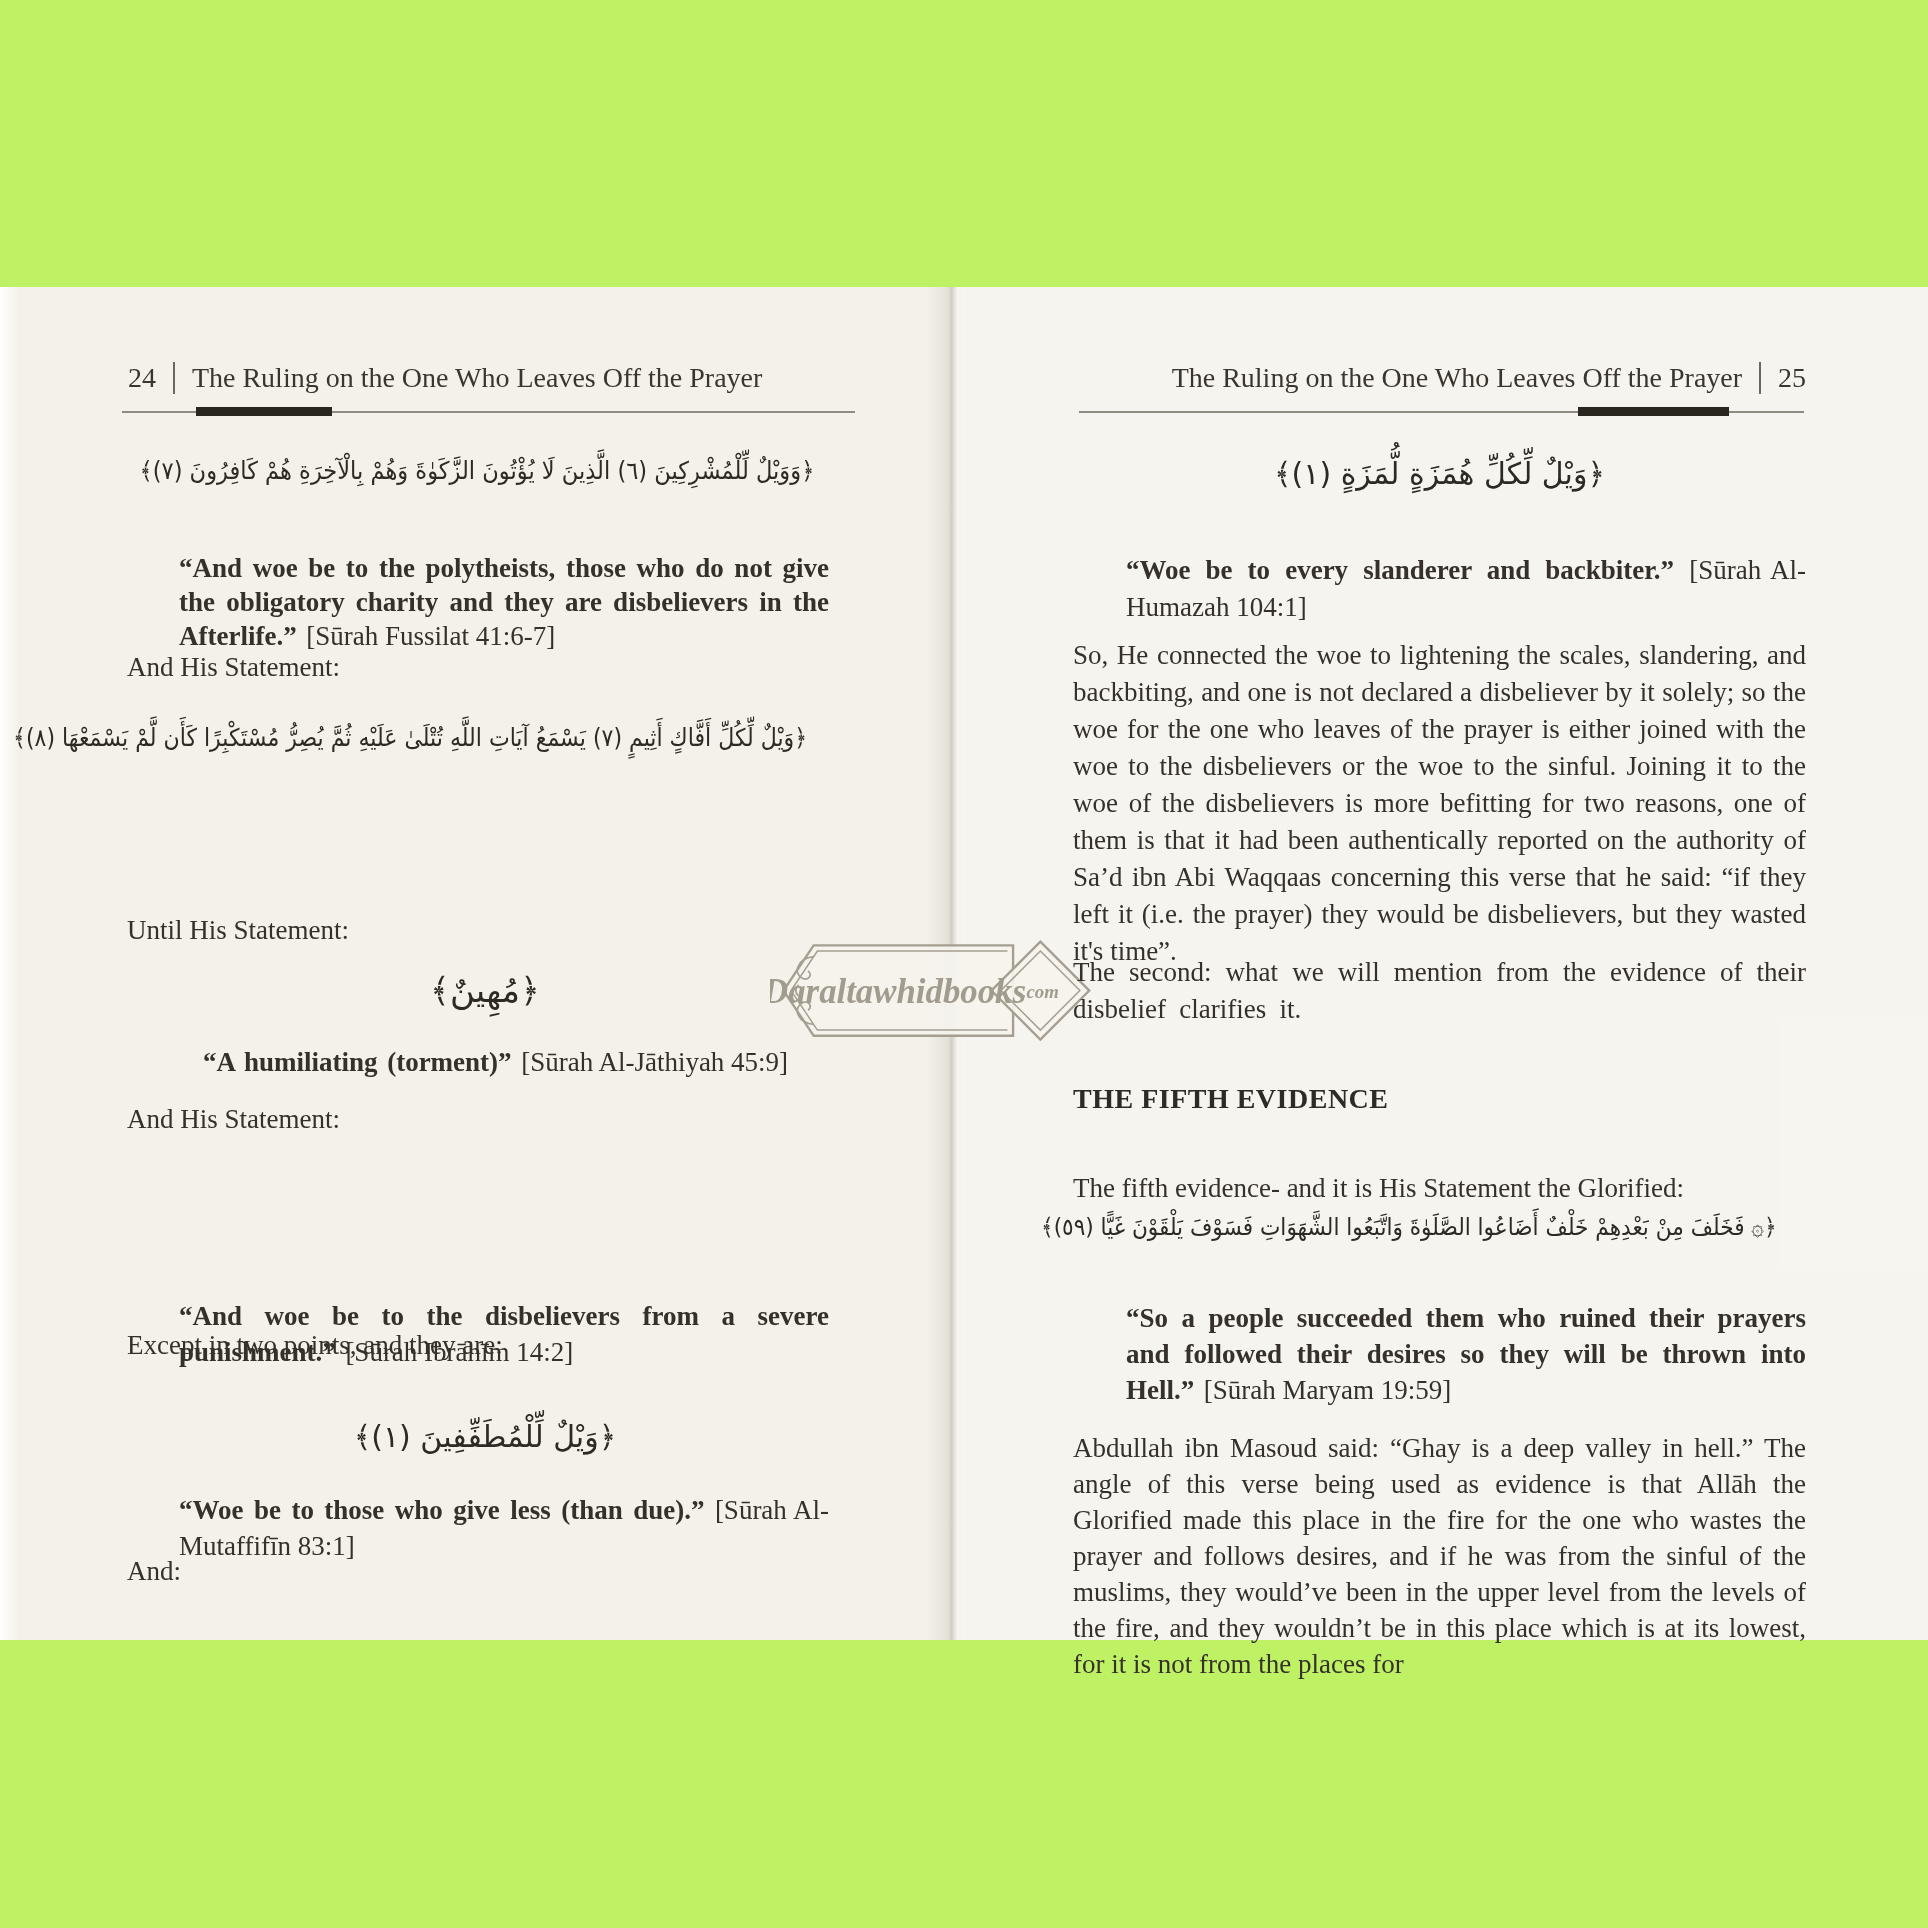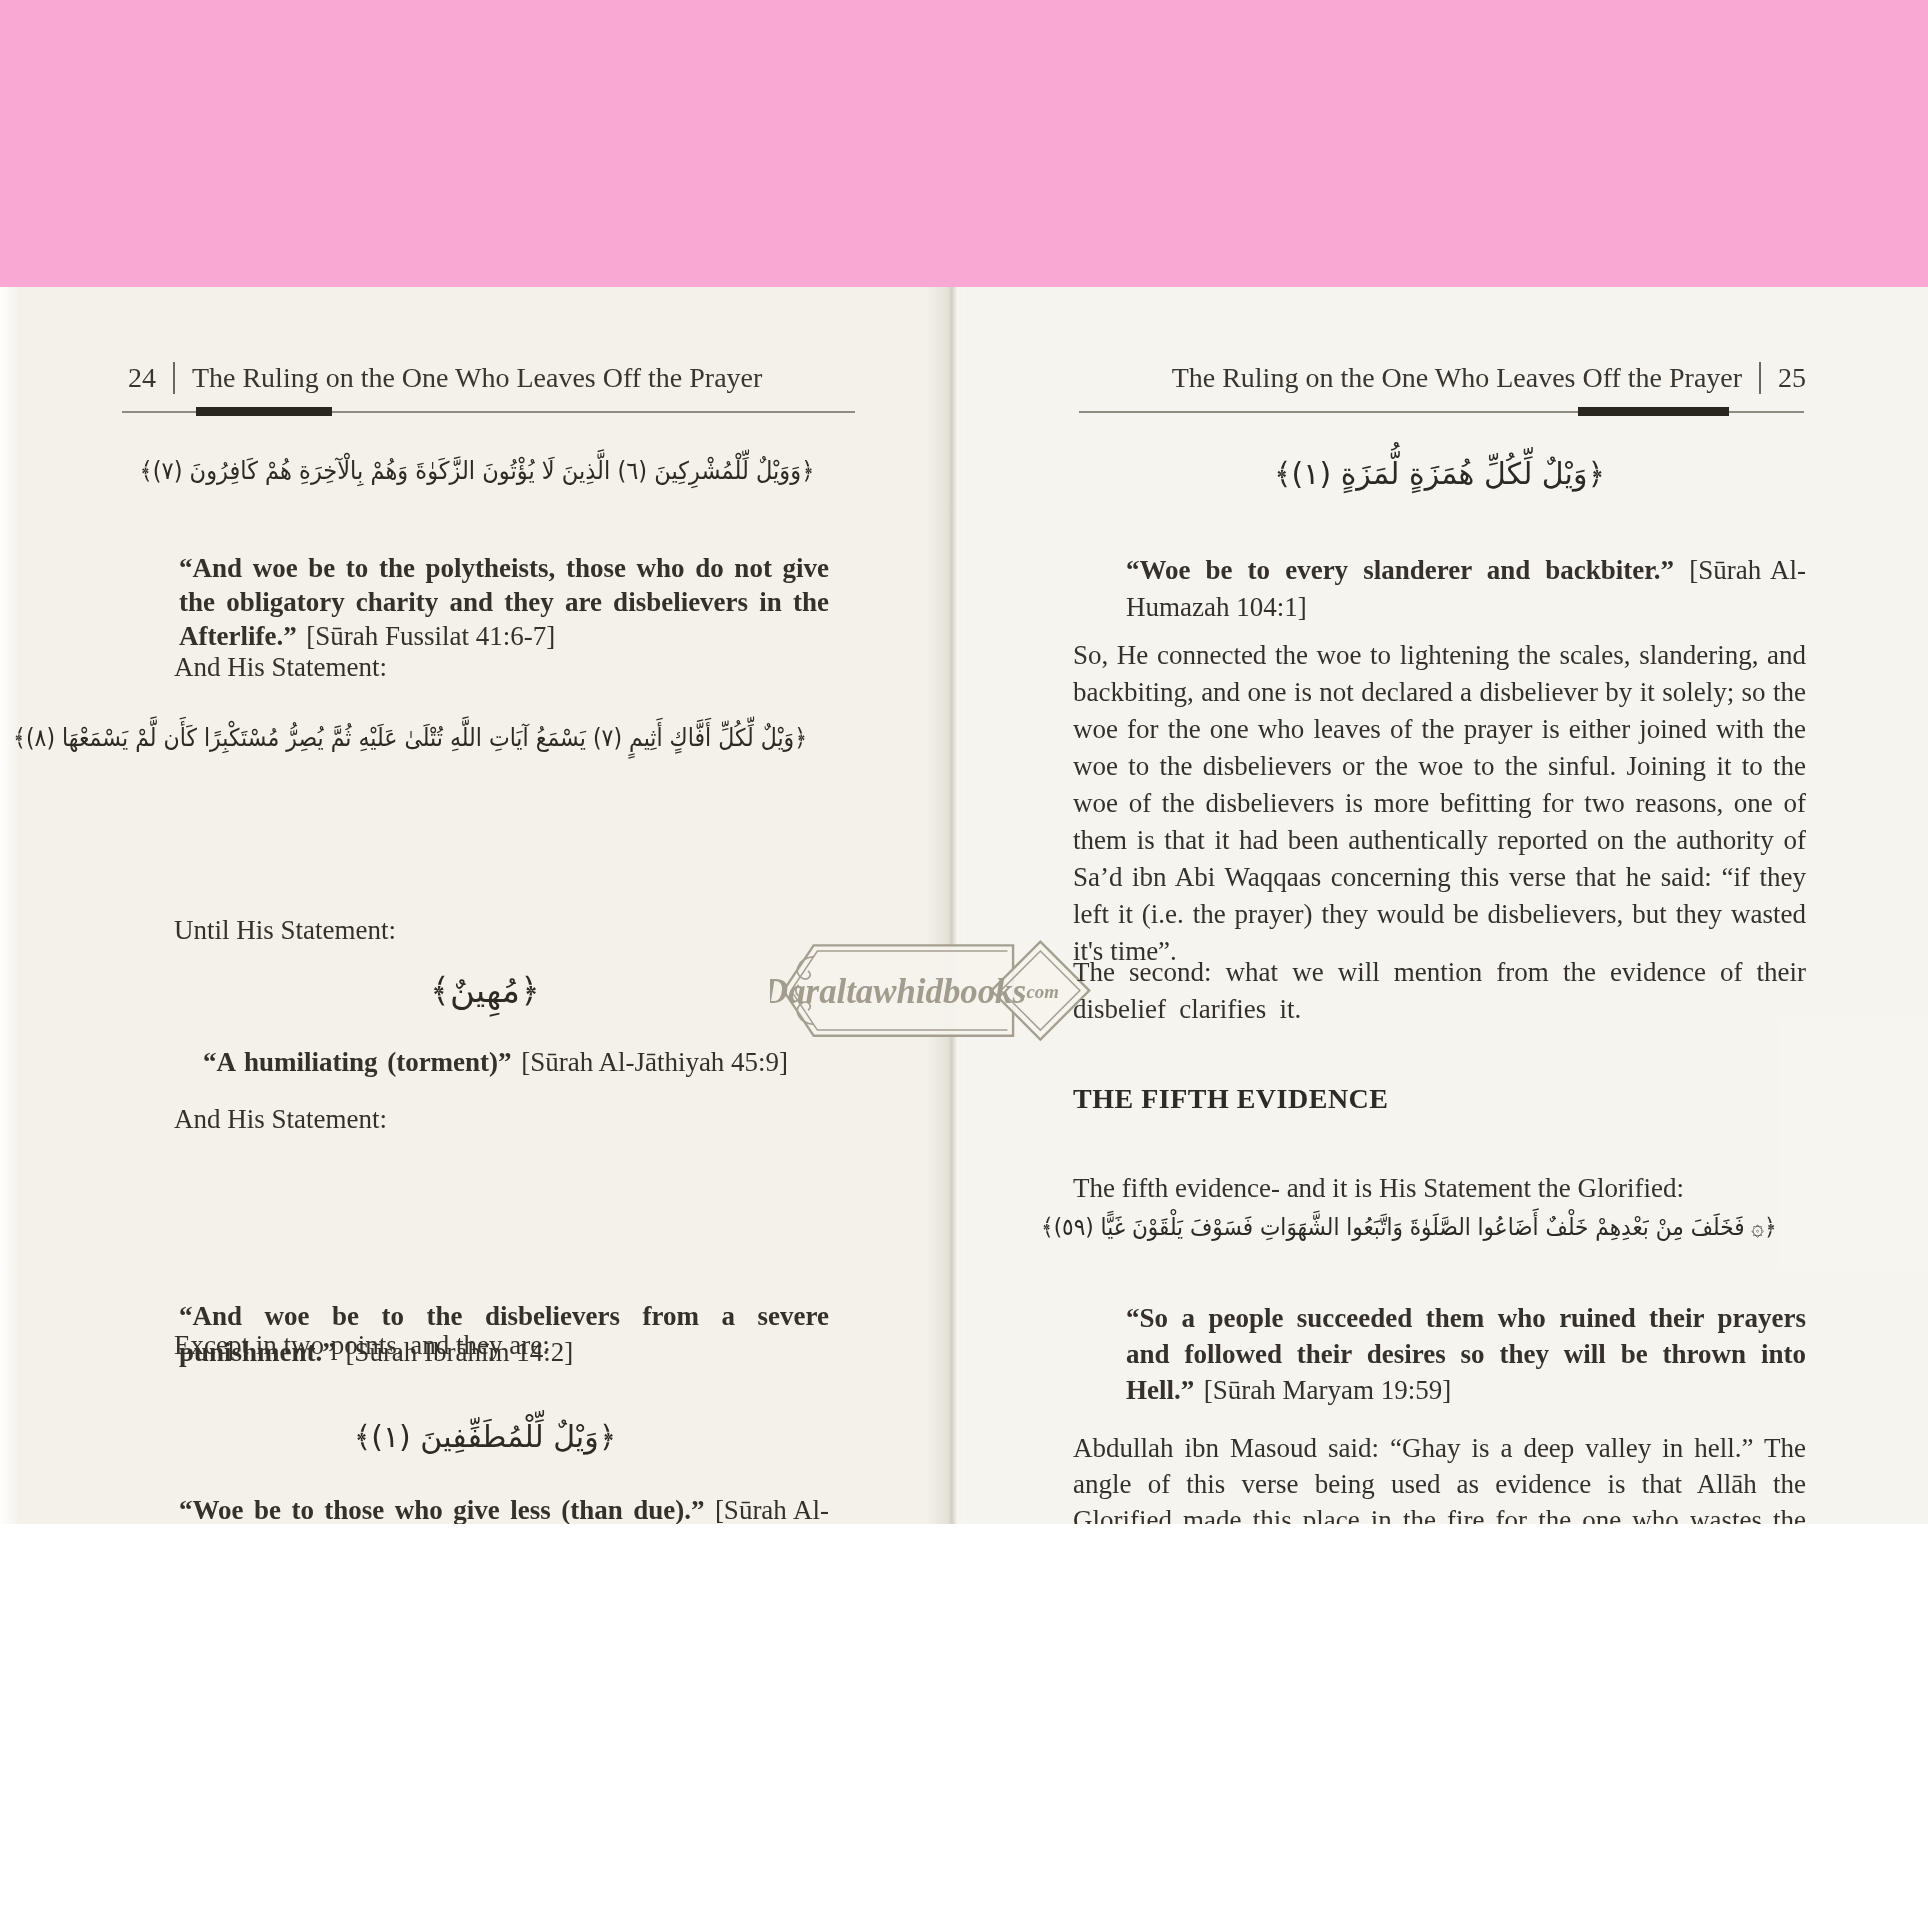--- a/index.html
+++ b/index.html
@@ -1,16 +1,16 @@
 <!DOCTYPE html>
 <html style="font-size:15px"><head>
 <meta charset="utf-8">
 <style>
   html,body{margin:0;padding:0;background:#ffffff;}
-  .canvas{position:relative;width:1928px;height:1524px;background:#f9a8d4;overflow:hidden;
+  .canvas{position:relative;width:1928px;height:1928px;background:#bef264;overflow:hidden;
           font-family:"Liberation Serif",serif;color:#35312a;text-decoration:underline;}
   
   .scan{position:absolute;left:0;top:287px;width:1928px;height:1353px;background:#f3f1e9;}
   .scan-light-right{position:absolute;left:962px;top:287px;width:966px;height:1353px;
                     background:rgba(255,255,255,0.26);}
   .gutter{position:absolute;left:927px;top:287px;width:40px;height:1353px;
           background:linear-gradient(90deg,rgba(0,0,0,0) 0%,rgba(92,86,70,0.10) 52%,
                      rgba(92,86,70,0.22) 62%,rgba(255,255,255,0.30) 76%,rgba(0,0,0,0) 100%);}
   .left-edge-fade{position:absolute;left:0;top:287px;width:19px;height:1353px;
                   background:linear-gradient(90deg,#ffffff,rgba(255,255,255,0));}
@@ -45,21 +45,21 @@
   .lp-quote{left:179px;width:650px;}
   .rp-quote{left:1126px;width:680px;}
   .lp-q1{top:524px;line-height:34px;}
   .lp-q2{top:783px;}
   .lp-q3{top:1017px;margin-left:24px;}
   .lp-q4{top:1271px;}
   .lp-q5{top:1465px;}
   .rp-q1{top:525px;line-height:37px;word-spacing:4.7px;}
   .rp-q2{top:1273px;}
   
-  .lead{position:absolute;left:127px;font-size:27px;z-index:3;margin-left:47px;}
+  .lead{position:absolute;left:127px;font-size:27px;z-index:3;}
   .lp-l1{top:652px;}.lp-l2{top:915px;}.lp-l3{top:1104px;}.lp-l4{top:1330px;}.lp-l5{top:1556px;}
   
   .para{position:absolute;left:1073px;width:733px;font-size:27px;line-height:37px;
         text-align:justify;z-index:3;}
   .rp-p1{top:610px;}
   .rp-p2{top:927px;word-spacing:6.6px;}
   .rp-p3{top:1143px;text-align:left;}
   .rp-p4{top:1403px;line-height:36px;}
   .rp-heading{position:absolute;left:1073px;top:1083px;font-weight:bold;font-size:28px;
               letter-spacing:0.5px;color:#2e2b24;z-index:3;}

